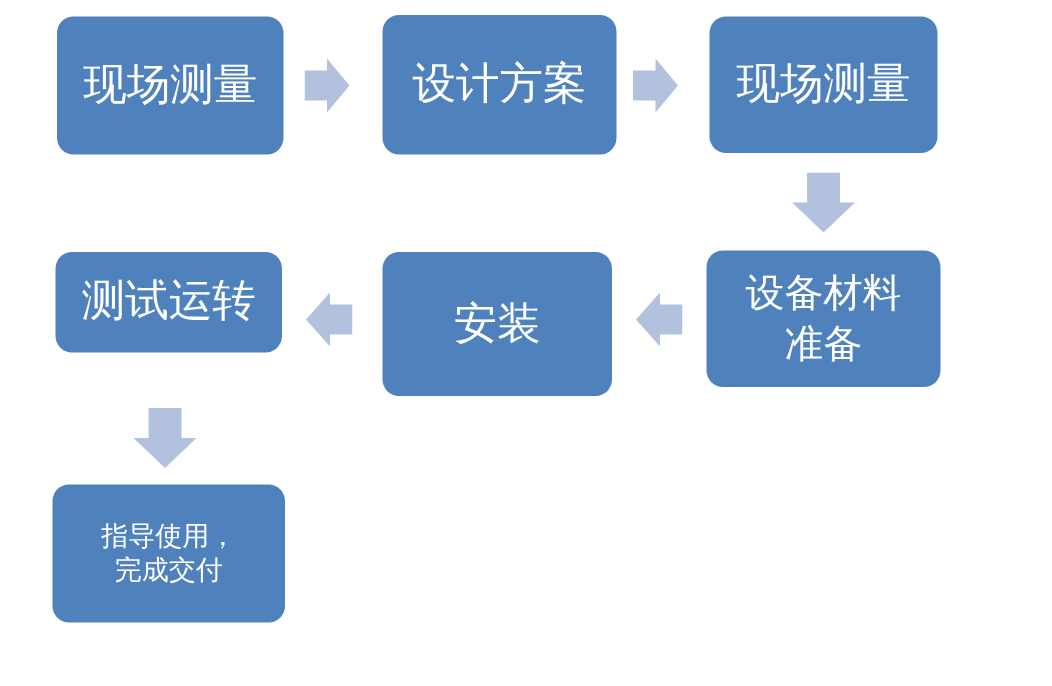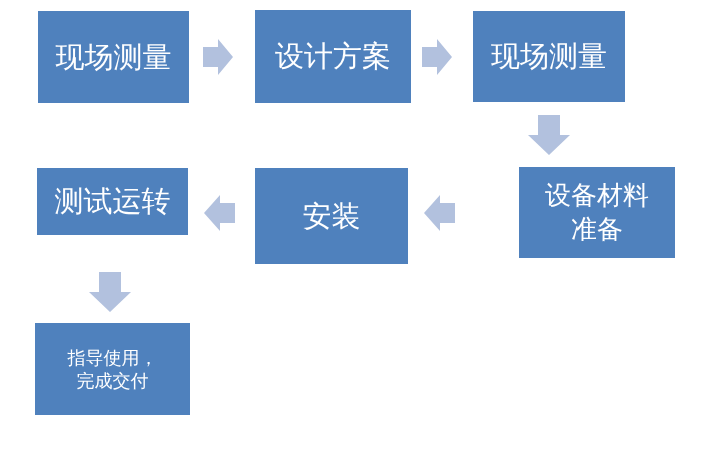--- a/index.html
+++ b/index.html
@@ -12,38 +12,39 @@
     width: 701px;
     height: 457px;
     background: var(--background, #fff);
     font-family: "DejaVu Serif", "Liberation Serif", serif;
     overflow: hidden;
   }
   .node {
     position: absolute;
     background: var(--node_fill, #4F81BD);
     color: var(--node_text, #ffffff);
-    border-radius: 0;
+    border-radius: 11px;
     display: flex;
     align-items: center;
     justify-content: center;
     text-align: center;
     white-space: pre-line;
     font-size: 29px;
     line-height: 1.25;
+    font-family: Liberation Serif, serif;
   }
   .arrow {
     position: absolute;
     display: block;
   }
   
   .n1 { left: 38px;  top: 11px;  width: 151px; height: 92px; }
   .n2 { left: 255px; top: 10px;  width: 156px; height: 93px; }
   .n3 { left: 473px; top: 11px;  width: 152px; height: 91px; }
-  .n4 { left: 471px; top: 167px; width: 156px; height: 91px; font-size: 26px; line-height: 1.28; margin-left: 48px; }
+  .n4 { left: 471px; top: 167px; width: 156px; height: 91px; font-size: 26px; line-height: 1.28; }
   .n5 { left: 255px; top: 168px; width: 153px; height: 96px; }
   .n6 { left: 37px;  top: 168px; width: 151px; height: 67px; }
   .n7 { left: 35px;  top: 323px; width: 155px; height: 92px; font-size: 18px; line-height: 1.3; }
   
   .a1 { left: 203px; top: 39px;  }
   .a2 { left: 422px; top: 39px;  }
   .a3 { left: 528px; top: 115px; }
   .a4 { left: 424px; top: 195px; }
   .a5 { left: 204px; top: 195px; }
   .a6 { left: 89px;  top: 272px; }

